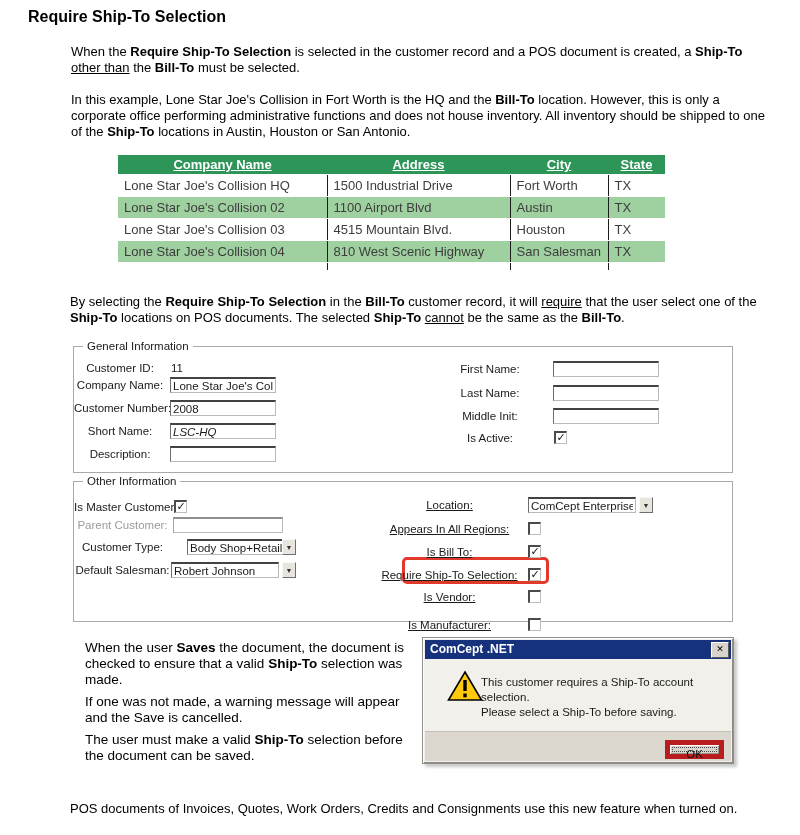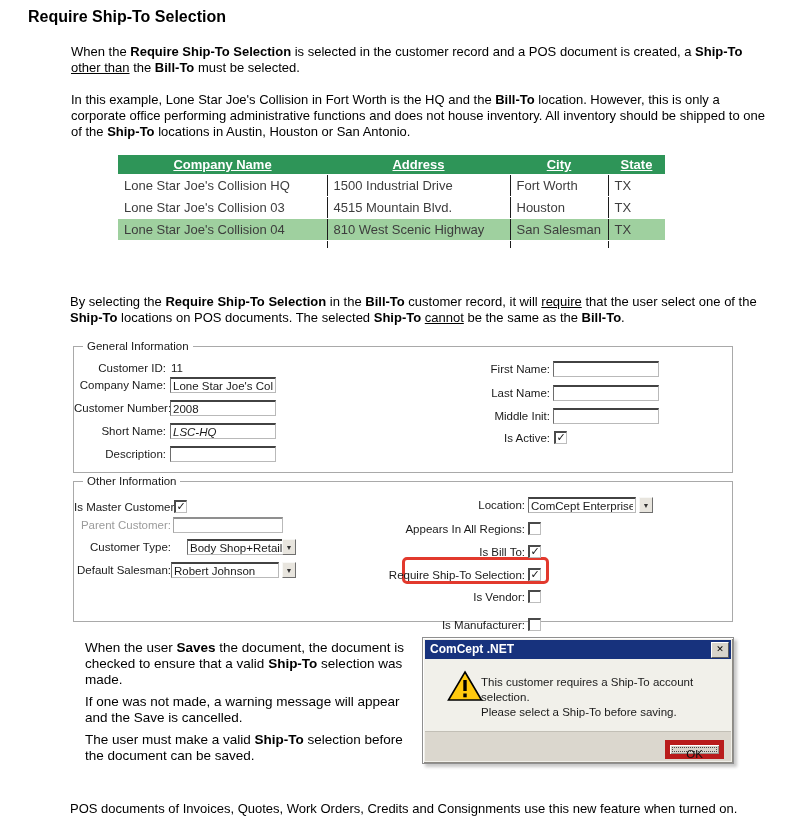--- a/index.html
+++ b/index.html
@@ -21,26 +21,26 @@
   .loc-table td{font-size:13px;color:#3d3d3d;height:21px;padding:0 0 0 6px;
       border-bottom:1px solid #fff;white-space:nowrap;overflow:hidden;}
   .loc-table td.sep,.loc-table .stub td.sep{border-left:1px solid #1c1c1c;}
   .loc-table tr.green td{background:var(--row_green);}
   .loc-table tr.stub td{height:7px;border-bottom:none;background:#fff;}
 
   
   .groupbox{position:absolute;border:1px solid #a9a9a9;background:#fff;box-sizing:border-box;}
   .legend{position:absolute;top:-7px;left:9px;background:#fff;padding:0 4px;font-size:11.5px;color:#1a1a1a;}
   .frow{position:absolute;height:17px;font-size:11.5px;color:#1a1a1a;white-space:nowrap;left:0;right:0;}
-  .lab{position:absolute;text-align:right;padding-top:2px;}
+  .lab{position:absolute;text-align:center;padding-top:2px;}
   .lab.gray{color:#9b9b9b;}
   .gl .lab{left:0;width:92px;}      
   .gr .lab{left:356px;width:120px;} 
   .ol .lab{left:0;width:97px;}      
-  .or .lab{left:300px;width:151px;} 
+  .or .lab{left:300px;width:151px;text-decoration:underline;} 
   .static-val{position:absolute;left:97px;top:2px;}
   .tb{position:absolute;height:16px;width:106px;box-sizing:border-box;background:#fff;
       border:1px solid #b9b9b9;border-top:2px solid #424242;border-left:1px solid #6d6d6d;
       font-family:"Liberation Sans",sans-serif;font-size:11.5px;padding:0 2px;color:#1a1a1a;outline:none;}
   .tb:disabled{border-top-color:#8f8f8f;border-left-color:#a5a5a5;}
   .dd{position:absolute;width:14px;height:16px;box-sizing:border-box;background:#e8e5de;
       border:1px solid #6f6f6f;border-top-color:#f8f8f6;border-left-color:#f8f8f6;
       text-align:center;cursor:default;}
   .dd span{font-size:7px;line-height:14px;color:#333;}
   .cb{position:absolute;width:13px;height:13px;box-sizing:border-box;background:#fff;
@@ -93,20 +93,26 @@
       <th>Address</th>
       <th>City</th>
       <th>State</th>
     </tr>
     <tr>
       <td>Lone Star Joe's Collision HQ</td>
       <td class="sep">1500 Industrial Drive</td>
       <td class="sep">Fort Worth</td>
       <td class="sep">TX</td>
     </tr>
+    <tr class="green">
+      <td>Lone Star Joe's Collision 02</td>
+      <td class="sep">1100 Airport Blvd</td>
+      <td class="sep">Austin</td>
+      <td class="sep">TX</td>
+    </tr>
     <tr>
       <td>Lone Star Joe's Collision 03</td>
       <td class="sep">4515 Mountain Blvd.</td>
       <td class="sep">Houston</td>
       <td class="sep">TX</td>
     </tr>
     <tr class="green">
       <td>Lone Star Joe's Collision 04</td>
       <td class="sep">810 West Scenic Highway</td>
       <td class="sep">San Salesman</td>

